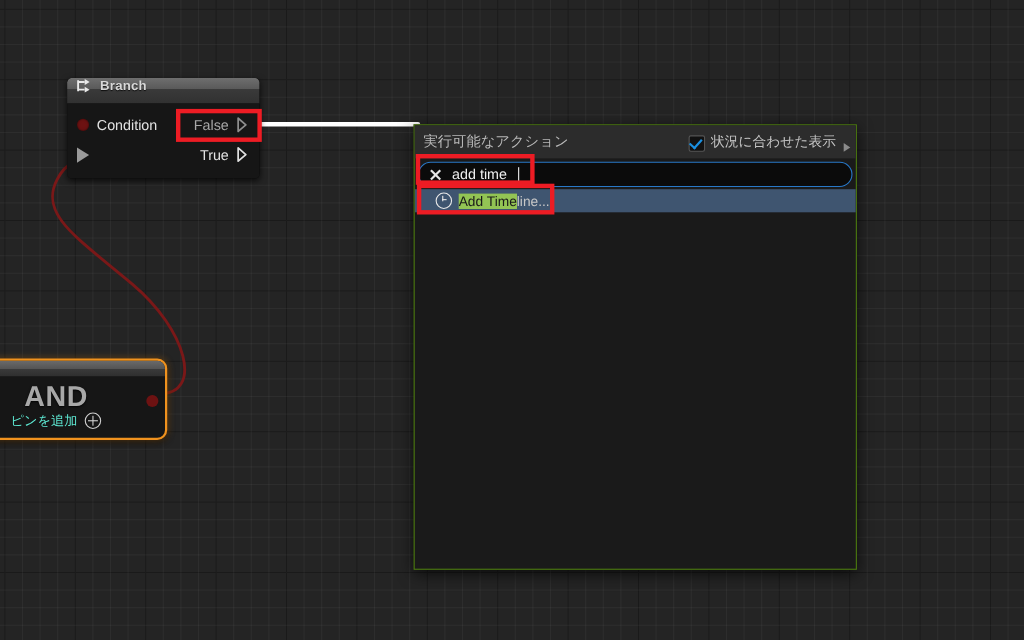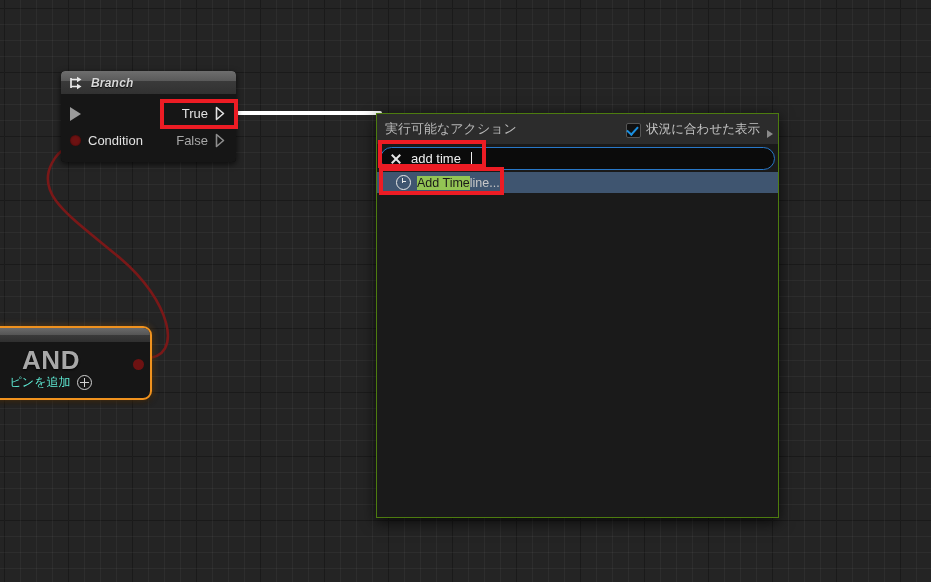--- a/index.html
+++ b/index.html
@@ -44,27 +44,26 @@
     top: 71px;
     width: 175px;
     background: #0d0d0d;
     border-radius: 4px;
     box-shadow: 0 2px 6px rgba(0,0,0,0.7);
     overflow: hidden;
   }
   #branch-node .node-header {
     height: 23px;
     display: flex;
-    align-items: center;
+    align-items: flex-start;
     gap: 7px;
     padding: 0 8px;
     background: linear-gradient(to bottom, #6e6e6e 0%, #5a5a5a 42%, #3a3a3a 43%, #313131 100%);
     border-top-left-radius: 4px;
     border-top-right-radius: 4px;
-    font-style: italic;
   }
   #branch-node .node-title {
     color: #d8d8d8;
     font-size: 12px;
     font-weight: bold;
     text-shadow: 0 1px 1px rgba(0,0,0,0.8);
     letter-spacing: 0.2px;
   }
   #branch-node .node-body {
     padding: 6px 0 8px 0;
@@ -334,43 +333,43 @@
   <div class="node-header">
     <svg width="15" height="14" viewBox="0 0 15 14">
       <path d="M2 2 L2 12" stroke="#e9e9e9" stroke-width="1.7" fill="none"></path>
       <path d="M2 3.5 L8 3.5 M2 10.5 L8 10.5" stroke="#e9e9e9" stroke-width="1.7" fill="none"></path>
       <path d="M8 0.8 L12.5 3.5 L8 6.2 Z" fill="#e9e9e9"></path>
       <path d="M8 7.8 L12.5 10.5 L8 13.2 Z" fill="#e9e9e9"></path>
     </svg>
     <span class="node-title">Branch</span>
   </div>
   <div class="node-body">
-    <div class="pin-row">
-      <div class="pin-left">
-        <span class="exec-pin"></span>
-      </div>
-      <div class="pin-right">
-        <span class="pin-label">True</span>
-        <svg class="exec-pin-hollow" viewBox="0 0 13 15">
-          <path d="M1.5 1.5 L8.5 7.5 L1.5 13.5 Z" fill="none" stroke="#e0e0e0" stroke-width="1.6" stroke-linejoin="round"></path>
-        </svg>
-      </div>
-    </div>
     <div class="pin-row">
       <div class="pin-left">
         <span class="bool-pin"></span>
         <span class="pin-label">Condition</span>
       </div>
       <div class="pin-right">
         <span class="pin-label" style="color:#a8a8a8;">False</span>
         <svg class="exec-pin-hollow" viewBox="0 0 13 15">
           <path d="M1.5 1.5 L8.5 7.5 L1.5 13.5 Z" fill="none" stroke="#8e8e8e" stroke-width="1.6" stroke-linejoin="round"></path>
         </svg>
       </div>
     </div>
+    <div class="pin-row">
+      <div class="pin-left">
+        <span class="exec-pin"></span>
+      </div>
+      <div class="pin-right">
+        <span class="pin-label">True</span>
+        <svg class="exec-pin-hollow" viewBox="0 0 13 15">
+          <path d="M1.5 1.5 L8.5 7.5 L1.5 13.5 Z" fill="none" stroke="#e0e0e0" stroke-width="1.6" stroke-linejoin="round"></path>
+        </svg>
+      </div>
+    </div>
   </div>
 </div>
 
 <div id="and-node">
   <div class="and-header"></div>
 
   <span class="and-out-pin"></span>
   <div class="and-body">
     <div class="and-title">AND</div>
     <div class="add-pin-row">

